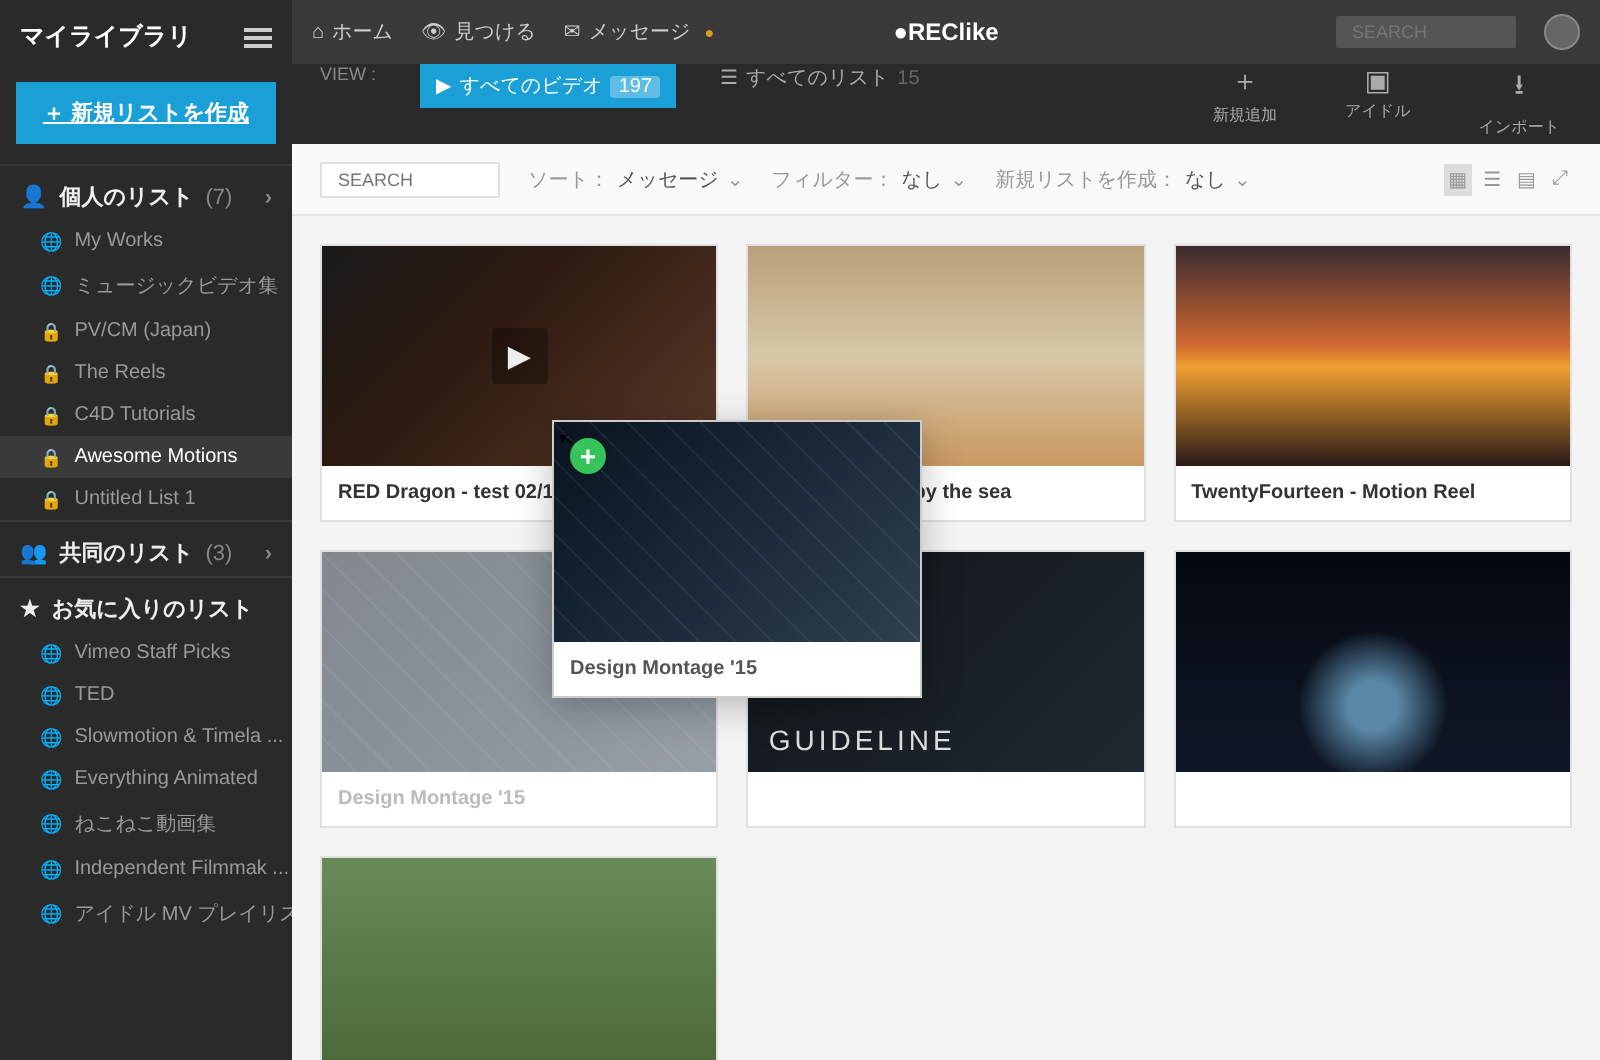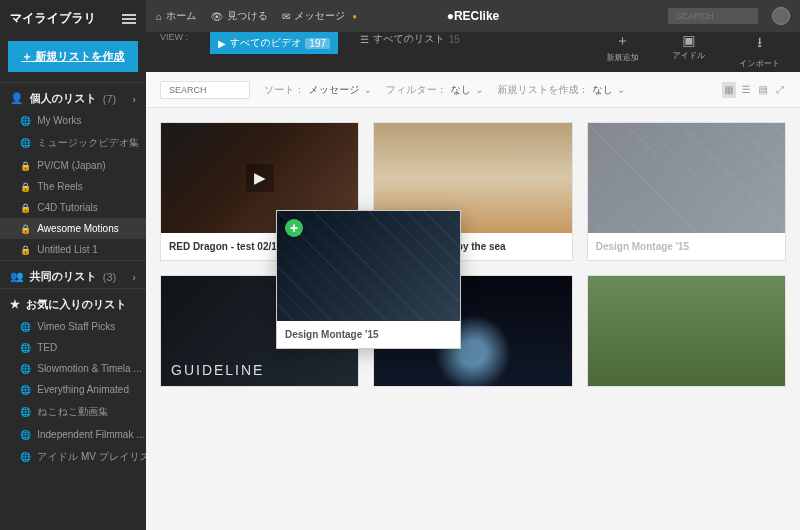--- a/index.html
+++ b/index.html
@@ -237,20 +237,24 @@
         <div class="card">
           <div class="thumb t-red">
             <div class="play-overlay">▶</div>
           </div>
           <div class="card-title">RED Dragon - test 02/18</div>
         </div>
         <div class="card">
           <div class="thumb t-cat"></div>
           <div class="card-title">Cat in the town by the sea</div>
         </div>
+        <div class="card">
+          <div class="thumb t-sunset"></div>
+          <div class="card-title">TwentyFourteen - Motion Reel</div>
+        </div>
         <div class="card dimmed">
           <div class="thumb t-montage"></div>
           <div class="card-title">Design Montage '15</div>
         </div>
         <div class="card">
           <div class="thumb t-guideline"></div>
         </div>
         <div class="card">
           <div class="thumb t-dark2"></div>
         </div>

